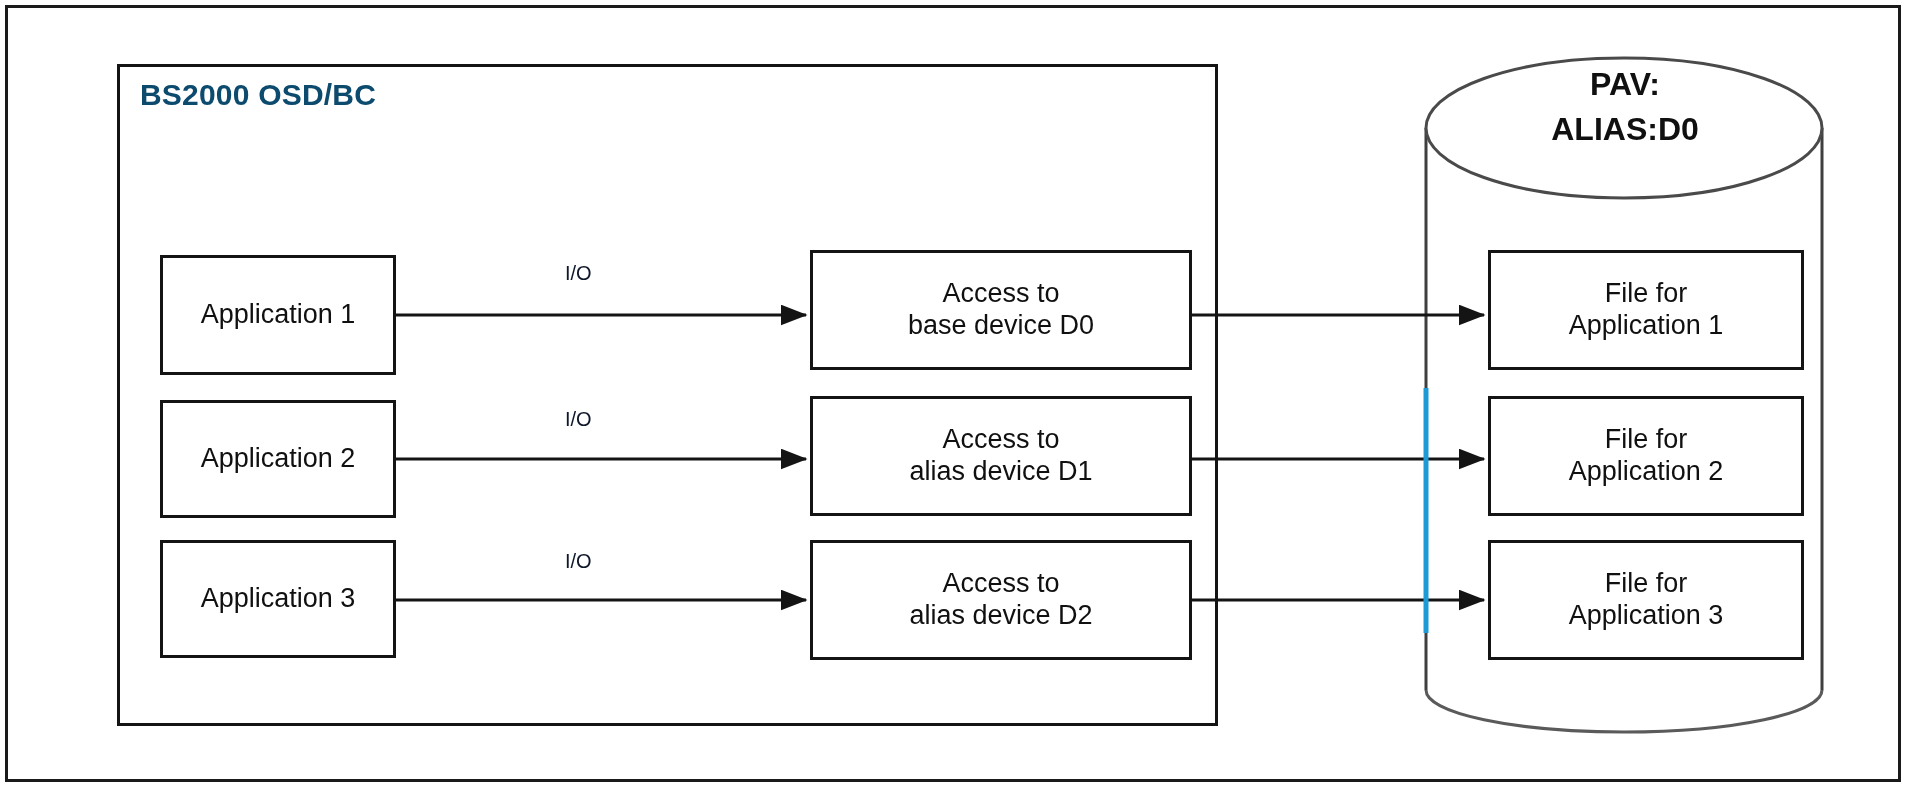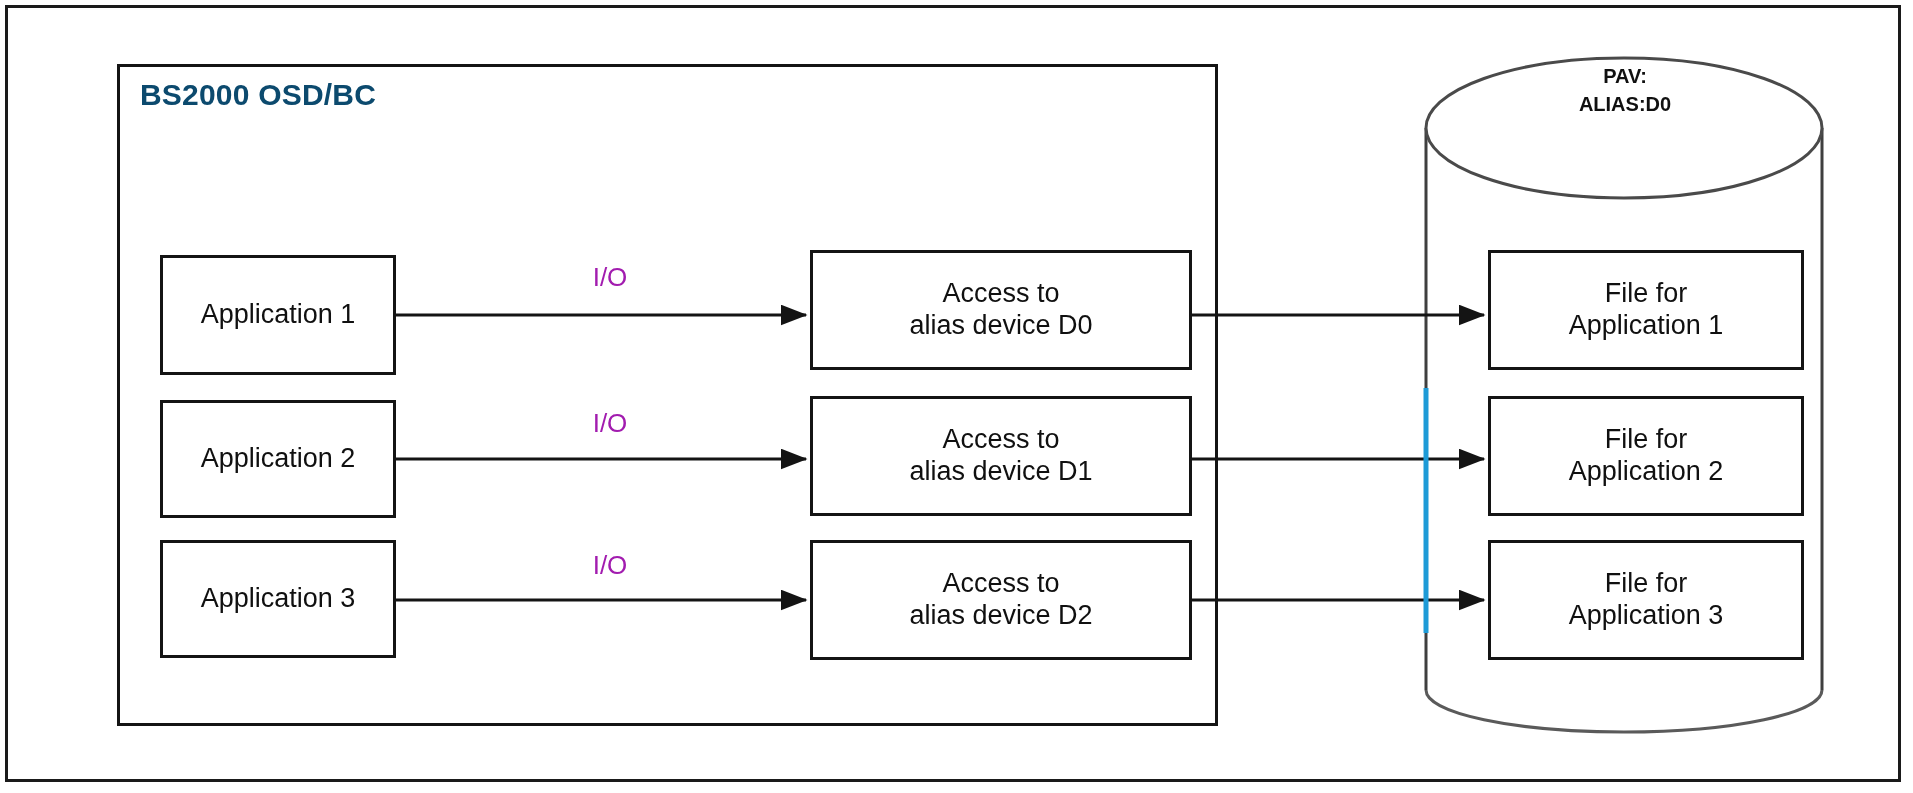--- a/index.html
+++ b/index.html
@@ -57,29 +57,29 @@
   .file1{left:1488px;top:250px;width:316px;height:120px;}
   .file2{left:1488px;top:396px;width:316px;height:120px;}
   .file3{left:1488px;top:540px;width:316px;height:120px;}
 
   
   .svg-layer{position:absolute;left:0;top:0;width:1913px;height:793px;pointer-events:none;}
 
   
   .cyl-label{
     position:absolute;left:1430px;top:62px;width:390px;
-    text-align:center;font-size:20px;font-weight:bold;color:#101010;
+    text-align:center;font-size:32px;font-weight:bold;color:#101010;
     line-height:1.42;
   }
   .cyl-label span{display:block;white-space:nowrap;}
 
   
   .io-label{
-    position:absolute;font-size:26px;color:#a21caf;
-    text-align:center;white-space:nowrap;
+    position:absolute;font-size:20px;color:#0f172a;
+    white-space:nowrap;
   }
   .io1{left:565px;top:262px;width:90px;}
   .io2{left:565px;top:408px;width:90px;}
   .io3{left:565px;top:550px;width:90px;}
 </style>
 </head>
 <body>
 
 <div id="stage">
 
@@ -135,21 +135,21 @@
   <div class="node app2">
     <span>Application 2</span>
   </div>
   <div class="node app3">
     <span>Application 3</span>
   </div>
 
   <div class="node acc1">
     <div>
       <span>Access to</span>
-      <span>alias device D0</span>
+      <span>base device D0</span>
     </div>
   </div>
   <div class="node acc2">
     <div>
       <span>Access to</span>
       <span>alias device D1</span>
     </div>
   </div>
   <div class="node acc3">
     <div>

